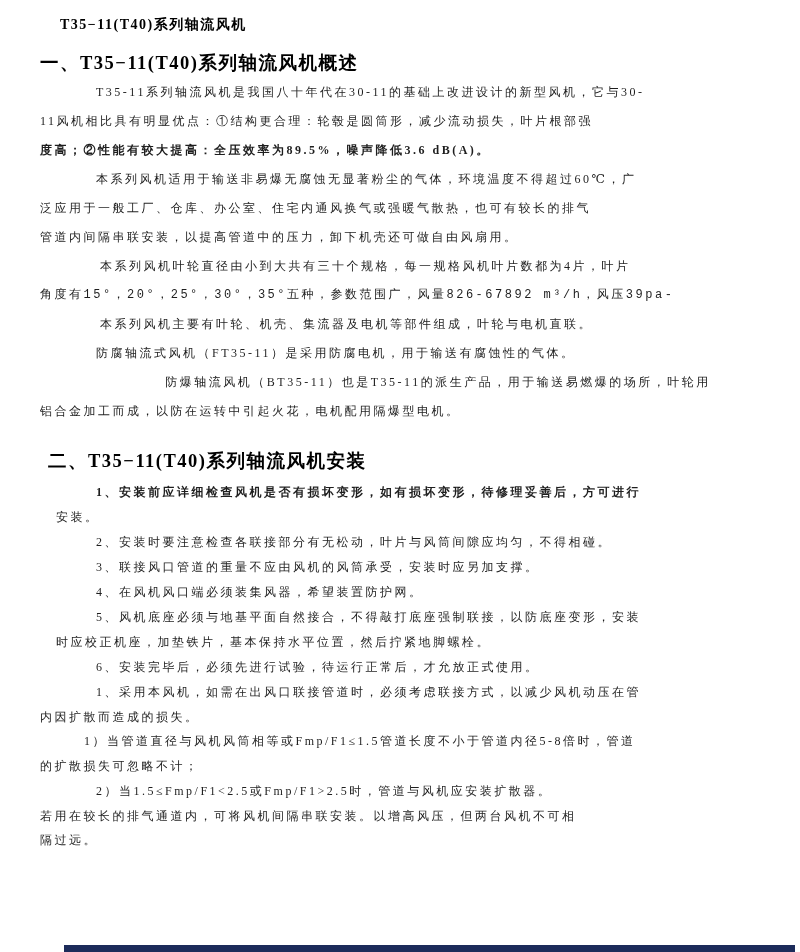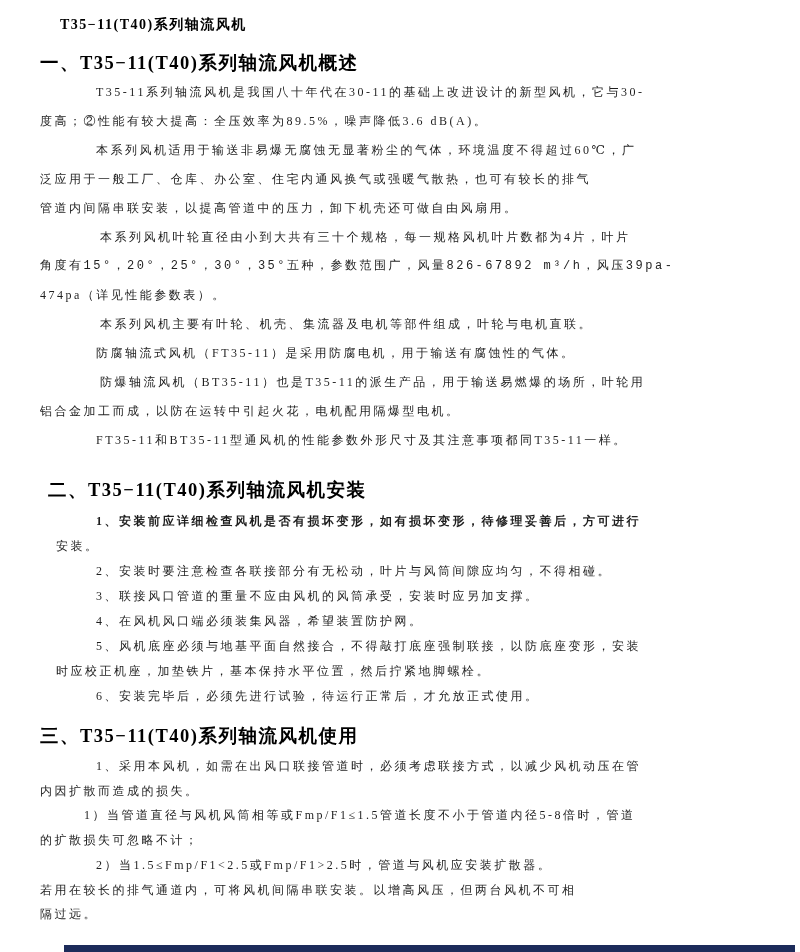--- a/index.html
+++ b/index.html
@@ -41,48 +41,46 @@
 <body>
 
 <div class="page">
 
   <div class="doc-title">T35−11(T40)系列轴流风机</div>
 
   <div class="sec-heading h-overview">一、T35−11(T40)系列轴流风机概述</div>
   <div class="lines sec1">
 
   <div class="line" style="padding-left: 56px;">T35-11系列轴流风机是我国八十年代在30-11的基础上改进设计的新型风机，它与30-</div>
-      <div class="line" style="padding-left: 0px;">度高；②性能有较大提高：全压效率为89.5%，噪声降低3.6 dB(A)。</div>
+      <div class="line" style="padding-left: 0px;">11风机相比具有明显优点：①结构更合理：轮毂是圆筒形，减少流动损失，叶片根部强</div>
+      <div class="line" style="padding-left: 0px; font-weight: bold;">度高；②性能有较大提高：全压效率为89.5%，噪声降低3.6 dB(A)。</div>
       <div class="line" style="padding-left: 56px;">本系列风机适用于输送非易爆无腐蚀无显著粉尘的气体，环境温度不得超过60℃，广</div>
       <div class="line" style="padding-left: 0px;">泛应用于一般工厂、仓库、办公室、住宅内通风换气或强暖气散热，也可有较长的排气</div>
       <div class="line" style="padding-left: 0px; font-family: Liberation Serif, serif;">管道内间隔串联安装，以提高管道中的压力，卸下机壳还可做自由风扇用。</div>
       <div class="line" style="padding-left: 60px; font-family: Liberation Serif, serif;">本系列风机叶轮直径由小到大共有三十个规格，每一规格风机叶片数都为4片，叶片</div>
       <div class="line" style="padding-left: 0px; font-family: Liberation Mono, monospace;">角度有15°，20°，25°，30°，35°五种，参数范围广，风量826-67892 m³/h，风压39pa-</div>
-      <div class="line" style="padding-left: 0px;">474pa（详见性能参数表）。</div>
       <div class="line" style="padding-left: 60px;">本系列风机主要有叶轮、机壳、集流器及电机等部件组成，叶轮与电机直联。</div>
       <div class="line" style="padding-left: 56px;">防腐轴流式风机（FT35-11）是采用防腐电机，用于输送有腐蚀性的气体。</div>
-      <div class="line" style="padding-left: 60px;">防爆轴流风机（BT35-11）也是T35-11的派生产品，用于输送易燃爆的场所，叶轮用</div>
+      <div class="line" style="padding-left: 60px; text-align: center;">防爆轴流风机（BT35-11）也是T35-11的派生产品，用于输送易燃爆的场所，叶轮用</div>
       <div class="line" style="padding-left: 0px;">铝合金加工而成，以防在运转中引起火花，电机配用隔爆型电机。</div>
-      <div class="line" style="padding-left: 56px;">FT35-11和BT35-11型通风机的性能参数外形尺寸及其注意事项都同T35-11一样。</div>
     </div>
 
   <div class="sec-heading h-install">二、T35−11(T40)系列轴流风机安装</div>
   <div class="lines sec2">
 
   <div class="line" style="padding-left: 56px; font-weight: bold;">1、安装前应详细检查风机是否有损坏变形，如有损坏变形，待修理妥善后，方可进行</div>
       <div class="line" style="padding-left: 16px;">安装。</div>
       <div class="line" style="padding-left: 56px;">2、安装时要注意检查各联接部分有无松动，叶片与风筒间隙应均匀，不得相碰。</div>
       <div class="line" style="padding-left: 56px;">3、联接风口管道的重量不应由风机的风筒承受，安装时应另加支撑。</div>
       <div class="line" style="padding-left: 56px;">4、在风机风口端必须装集风器，希望装置防护网。</div>
       <div class="line" style="padding-left: 56px;">5、风机底座必须与地基平面自然接合，不得敲打底座强制联接，以防底座变形，安装</div>
       <div class="line" style="padding-left: 16px;">时应校正机座，加垫铁片，基本保持水平位置，然后拧紧地脚螺栓。</div>
       <div class="line" style="padding-left: 56px;">6、安装完毕后，必须先进行试验，待运行正常后，才允放正式使用。</div>
     </div>
 
-  <div class="sec-heading h-usage">三、T35−11(T40)系列轴流风机使用</div>
   <div class="lines sec3">
 
   <div class="line" style="padding-left: 56px;">1、采用本风机，如需在出风口联接管道时，必须考虑联接方式，以减少风机动压在管</div>
       <div class="line" style="padding-left: 0px;">内因扩散而造成的损失。</div>
       <div class="line" style="padding-left: 44px;">1）当管道直径与风机风筒相等或Fmp/F1≤1.5管道长度不小于管道内径5-8倍时，管道</div>
       <div class="line" style="padding-left: 0px;">的扩散损失可忽略不计；</div>
       <div class="line" style="padding-left: 56px;">2）当1.5≤Fmp/F1&lt;2.5或Fmp/F1&gt;2.5时，管道与风机应安装扩散器。</div>
       <div class="line" style="padding-left: 0px;">若用在较长的排气通道内，可将风机间隔串联安装。以增高风压，但两台风机不可相</div>
       <div class="line" style="padding-left: 0px;">隔过远。</div>
     </div>

